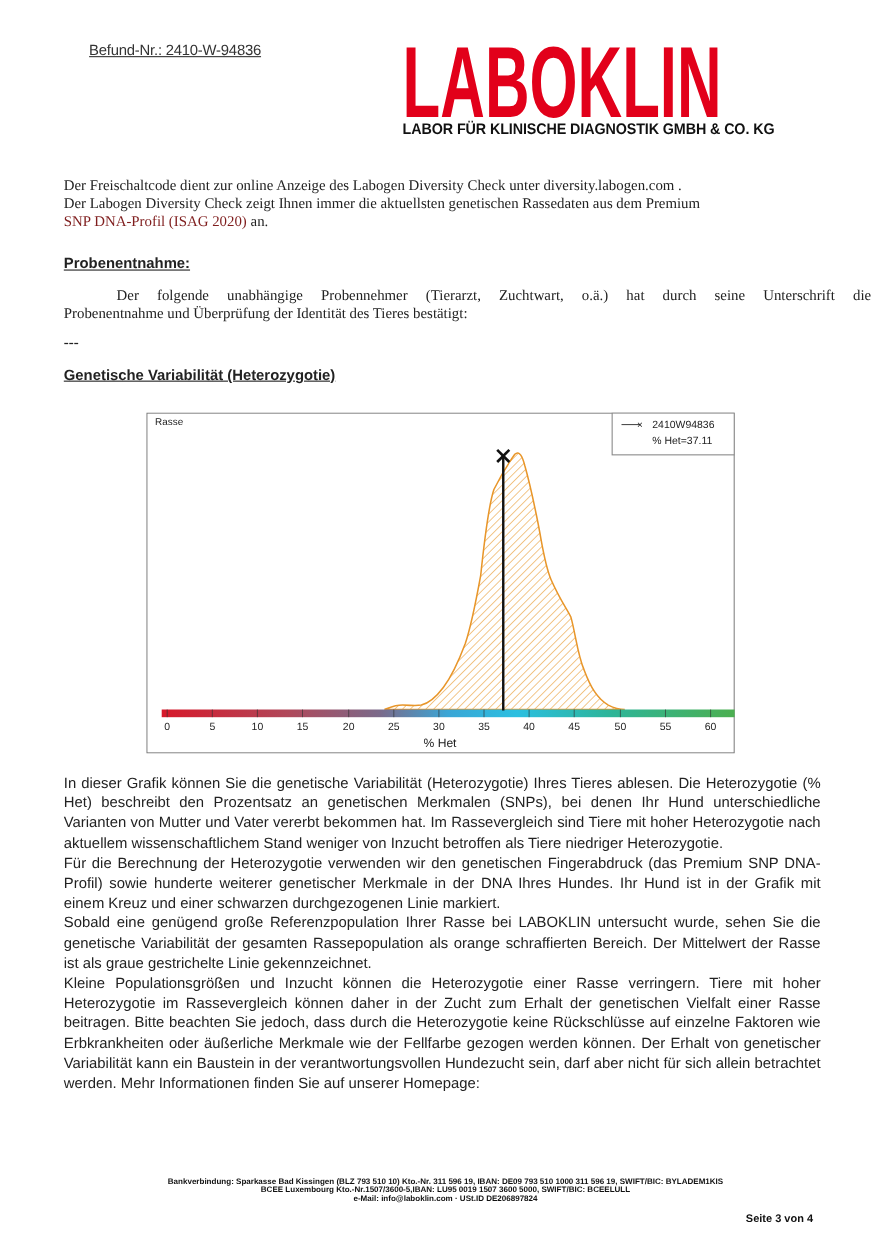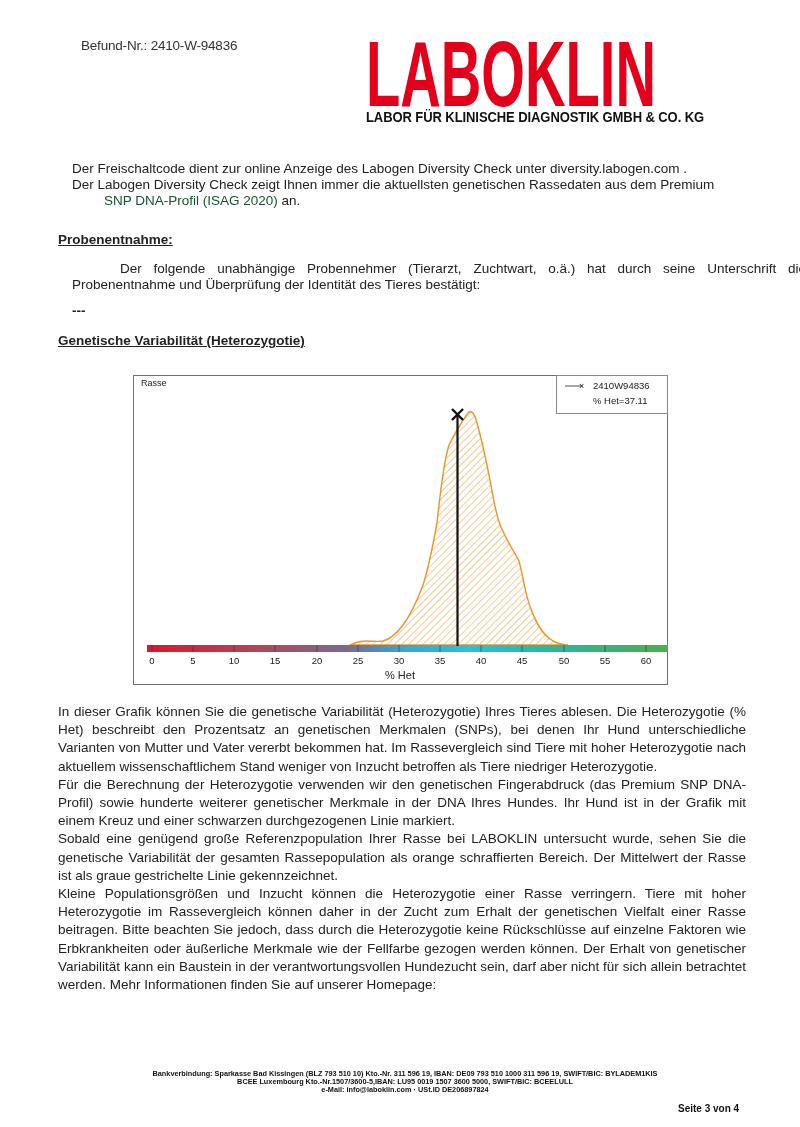--- a/index.html
+++ b/index.html
@@ -1,22 +1,22 @@
 <!DOCTYPE html>
 <html><head>
 <meta charset="utf-8">
 <style>
   html, body { margin:0; padding:0; background:#ffffff; }
   body { width:800px; height:1127px; position:relative; overflow:hidden;
          font-family:"Liberation Sans", sans-serif; color:#1a1a1a; }
   .abs { position:absolute; }
-  .befund { left:81px; top:38px; font-size:13.5px; color:#333; letter-spacing:-0.2px; }
+  .befund { left:81px; top:38px; font-size:13.5px; color:#333; letter-spacing:-0.2px;text-decoration:underline; }
   .logo { left:366px; top:36px; width:388px; height:72px;text-decoration:underline; }
   .logo-sub { left:366px; top:109px; font-size:14px; font-weight:bold; color:#111; letter-spacing:-0.1px; transform:scaleX(0.93); transform-origin:left; white-space:nowrap; }
-  .p { left:72px; width:686px; font-size:13.5px; line-height:17px; color:#222; }
+  .p { left:58px; width:686px; font-size:13.5px; line-height:17px; color:#222;font-family:Liberation Serif, serif; }
   .just { text-align:justify; }
   .h { left:58px; font-size:13.5px; font-weight:bold; text-decoration:underline; color:#222; }
   .chart { left:133px; top:375px; width:572px; height:310px; }
   .body-text { left:58px; top:703px; width:688px; font-size:13.5px; line-height:18.2px; color:#222; }
   .body-text p { margin:0; text-align:justify; }
   .footer { left:60px; top:1070px; width:690px; text-align:center; font-size:7.3px; font-weight:bold; line-height:8px; color:#111; }
   .page { left:678px; top:1103px; font-size:10px; font-weight:bold; color:#111; }
 </style>
 </head>
 <body>
@@ -27,21 +27,21 @@
   <svg width="388" height="72" viewBox="0 0 388 72">
     <text x="0" y="70" font-family="Liberation Sans, sans-serif" font-weight="bold" font-size="92" fill="#e2001a" textLength="290" lengthAdjust="spacingAndGlyphs">LABOKLIN</text>
 
   </svg>
 </div>
 <div class="abs logo-sub">LABOR FÜR KLINISCHE DIAGNOSTIK GMBH &amp; CO. KG</div>
 
 <div class="abs p" style="top:160px;">Der Freischaltcode dient zur online Anzeige des Labogen Diversity Check unter diversity.labogen.com .</div>
 <div class="abs p" style="top:176px;">Der Labogen Diversity Check zeigt Ihnen immer die aktuellsten genetischen Rassedaten aus dem Premium</div>
 <div class="abs p" style="top:192px;">
-  <span style="color:#14532d;margin-left:32px;">SNP DNA-Profil (ISAG 2020)</span><span> an.</span>
+  <span style="color:#7f1d1d;">SNP DNA-Profil (ISAG 2020)</span><span> an.</span>
 </div>
 
 <div class="abs h" style="top:232px;">Probenentnahme:</div>
 <div class="abs p just" style="top:260px; text-align-last:justify;margin-left:48px;">Der folgende unabhängige Probennehmer (Tierarzt, Zuchtwart, o.ä.) hat durch seine Unterschrift die</div>
 <div class="abs p" style="top:276px;">Probenentnahme und Überprüfung der Identität des Tieres bestätigt:</div>
 <div class="abs p" style="top:302px; font-weight:bold;">---</div>
 
 <div class="abs h" style="top:333px;">Genetische Variabilität (Heterozygotie)</div>
 
 <div class="abs chart">

